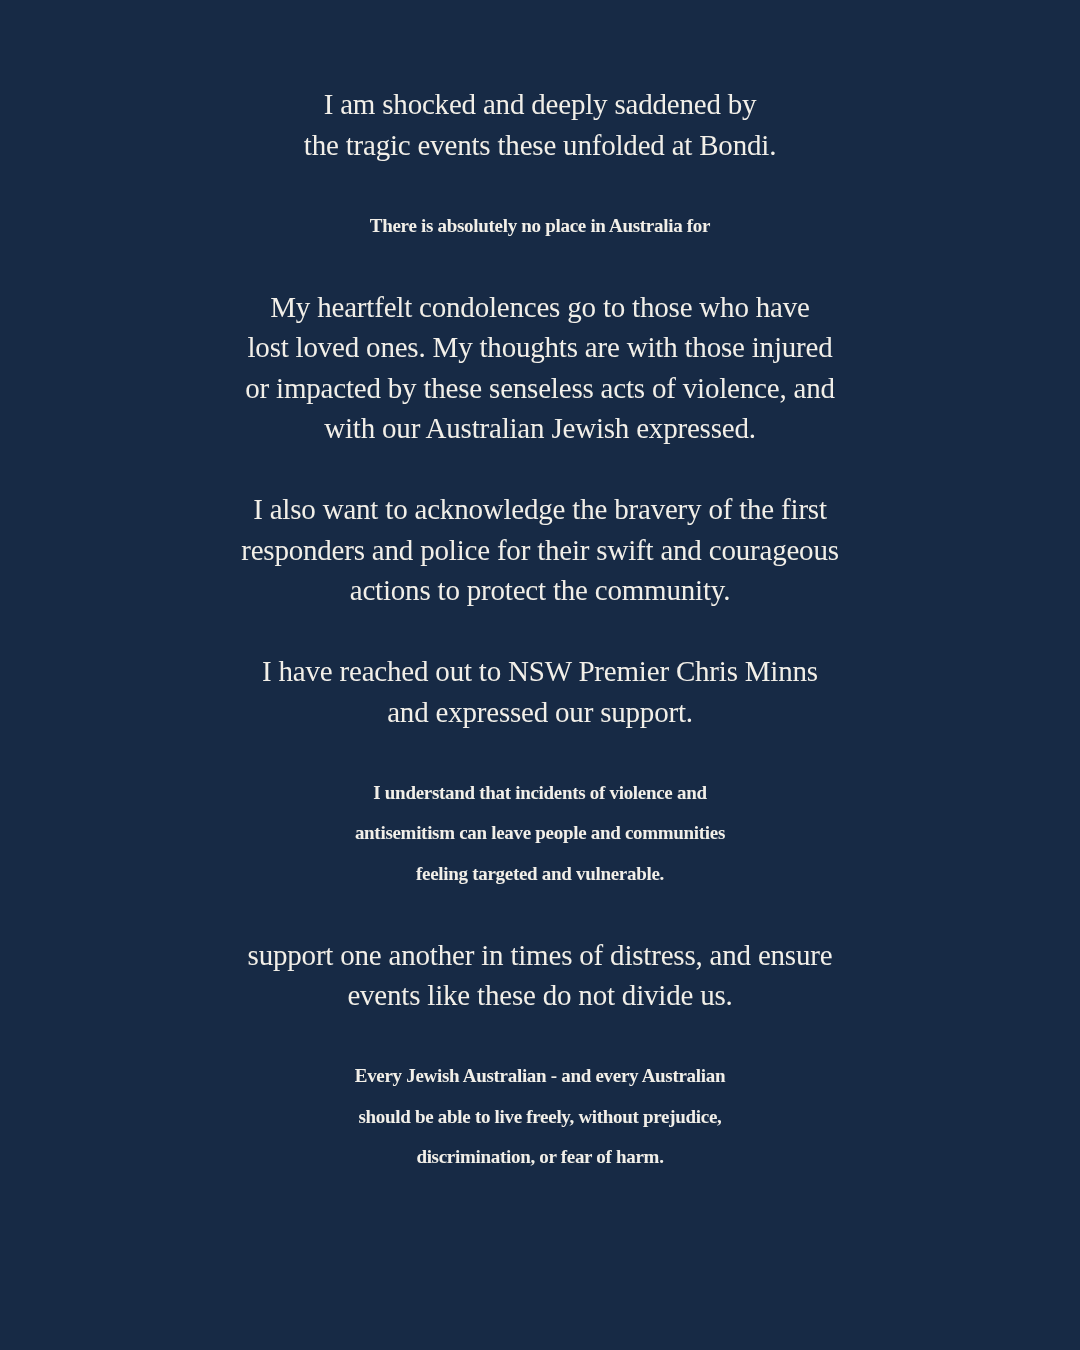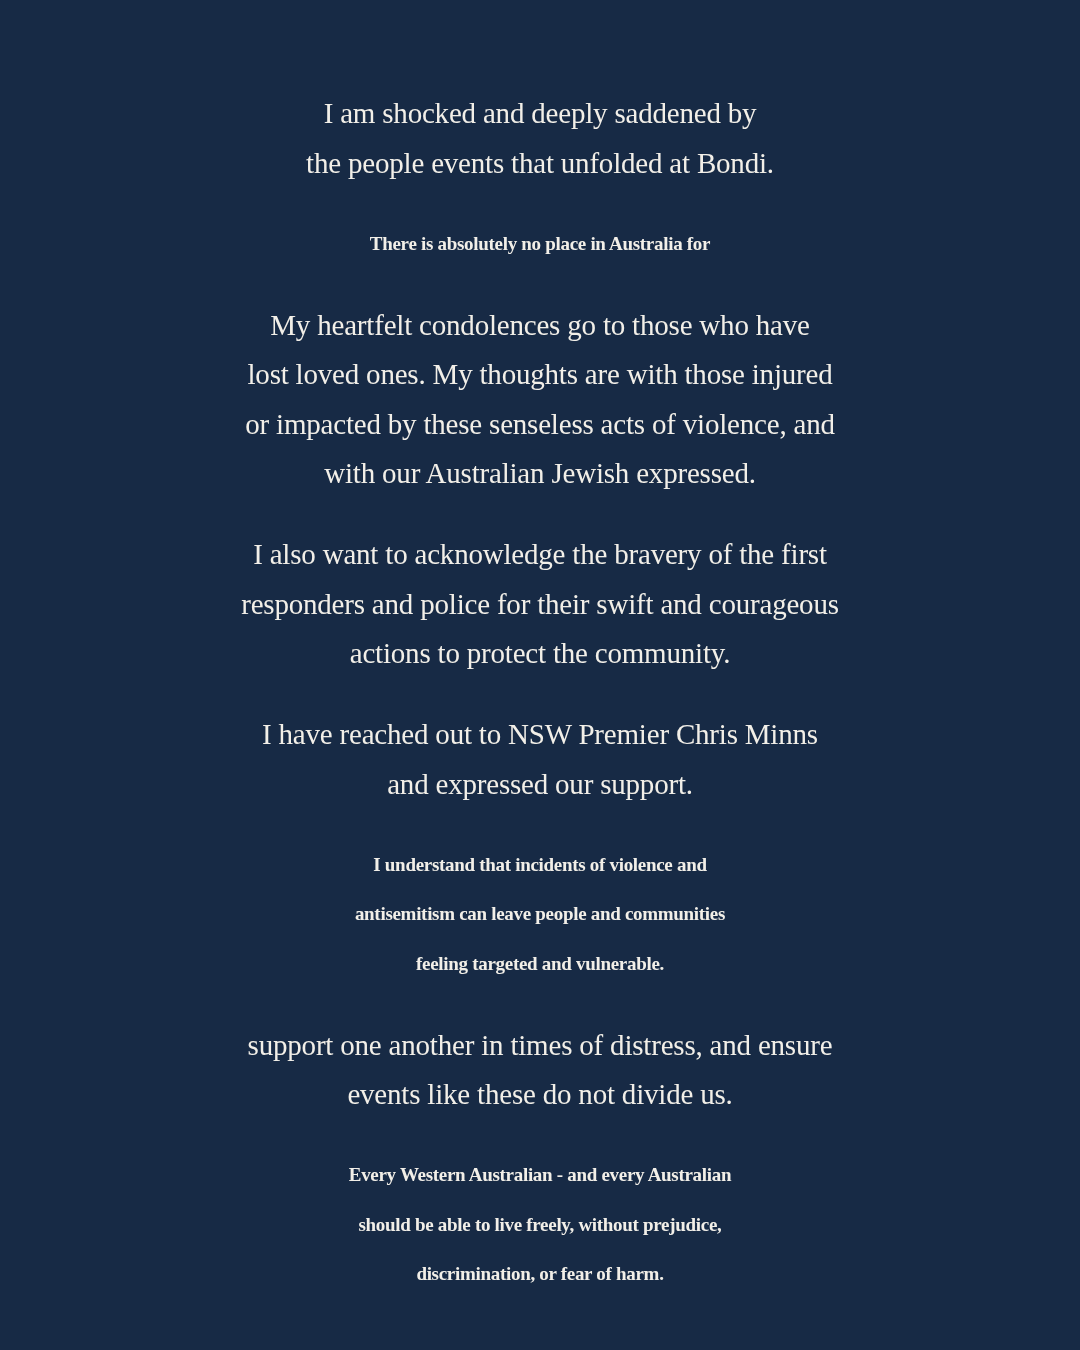--- a/index.html
+++ b/index.html
@@ -28,30 +28,29 @@
       letter-spacing: -0.2px;
     }
     .para.bold {
       font-weight: bold;
       font-size: 19px;
       letter-spacing: -0.3px;
     }
     .line {
       display: block;
       white-space: nowrap;
-      margin-top: 9px;
     }
   </style>
 </head>
 <body style="background: rgb(23, 42, 69); color: rgb(242, 239, 232);">
 
 <div class="statement">
   <p class="para">
     <span class="line">I am shocked and deeply saddened by</span>
-    <span class="line">the people events that unfolded at Bondi.</span>
+    <span class="line">the tragic events these unfolded at Bondi.</span>
   </p>
   <p class="para bold">
     <span class="line">There is absolutely no place in Australia for</span>
   </p>
   <p class="para">
     <span class="line">My heartfelt condolences go to those who have</span>
     <span class="line">lost loved ones. My thoughts are with those injured</span>
     <span class="line">or impacted by these senseless acts of  violence, and</span>
     <span class="line">with our Australian Jewish expressed.</span>
   </p>
@@ -67,17 +66,17 @@
   <p class="para bold">
     <span class="line">I understand that incidents of  violence and</span>
     <span class="line">antisemitism can leave people and communities</span>
     <span class="line">feeling targeted and vulnerable.</span>
   </p>
   <p class="para">
     <span class="line">support one another in times of  distress, and ensure</span>
     <span class="line">events like these do not divide us.</span>
   </p>
   <p class="para bold">
-    <span class="line">Every Western Australian - and every Australian</span>
+    <span class="line">Every Jewish Australian - and every Australian</span>
     <span class="line">should be able to live freely, without prejudice,</span>
     <span class="line">discrimination, or fear of  harm.</span>
   </p>
 </div>
 
 </body></html>

